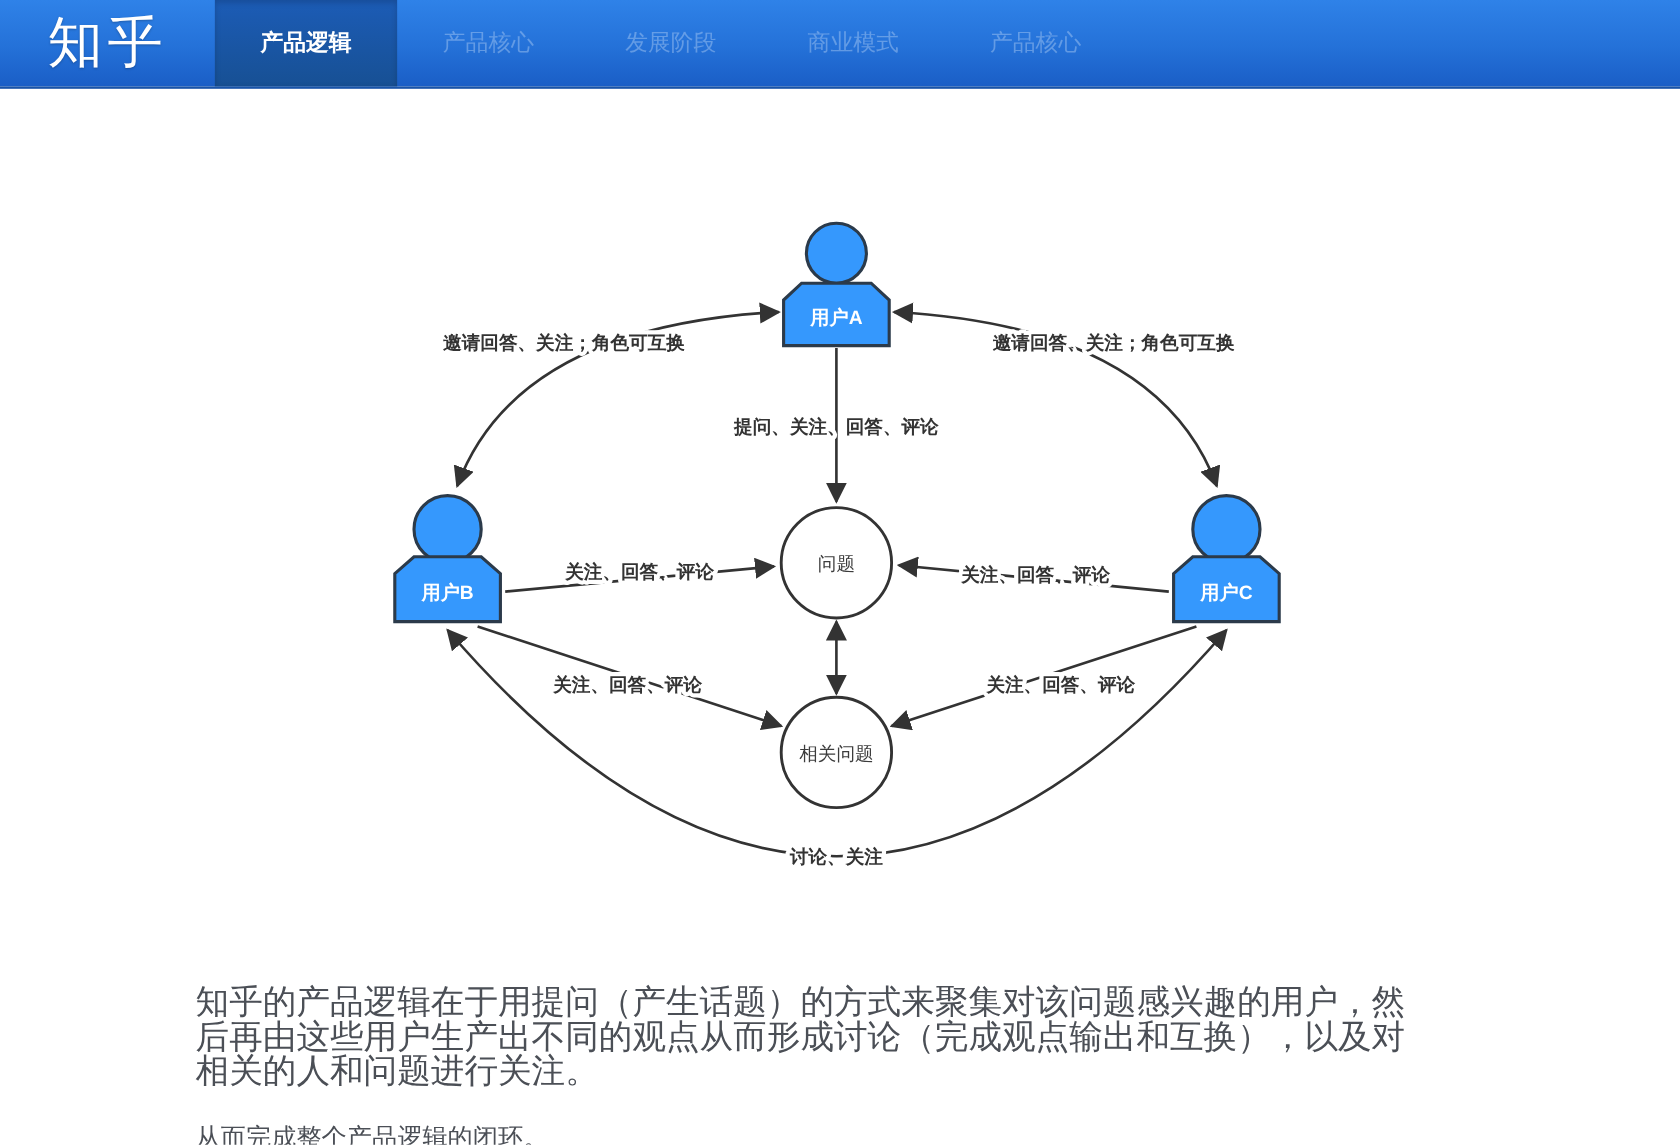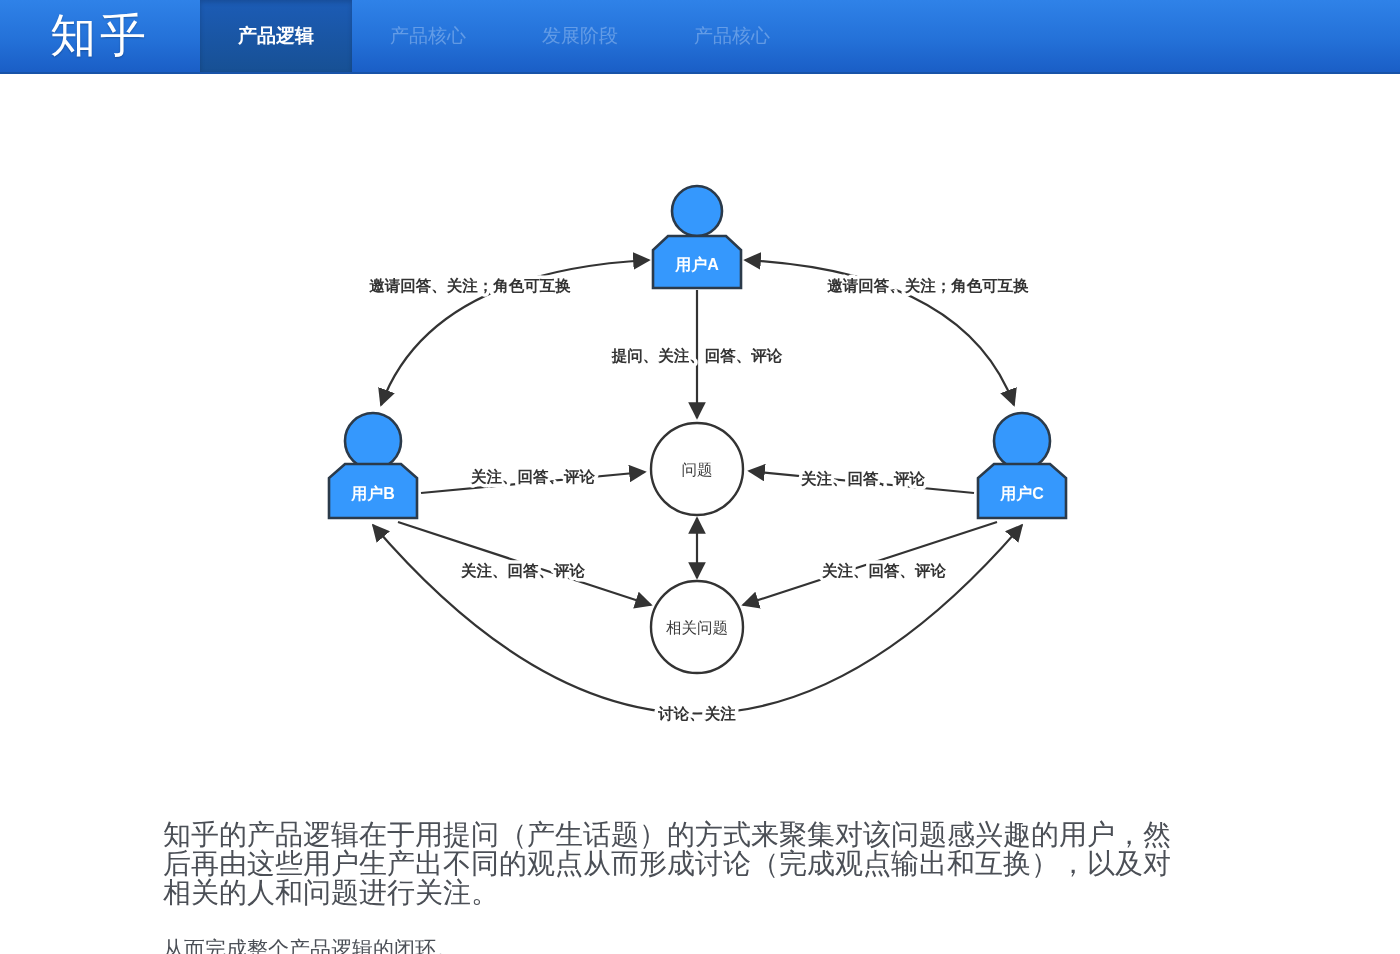--- a/index.html
+++ b/index.html
@@ -7,21 +7,21 @@
     font-family: "Liberation Sans", "DejaVu Sans", sans-serif; }
 
   
   .header {
     position: relative; width: 1400px; height: 74px;
     background: linear-gradient(180deg, #2f82e8 0%, #2471d8 55%, #1a5ec6 100%);
     border-bottom: 2px solid #1853a8;
     display: flex; align-items: stretch;
   }
   .logo {
-    width: 200px; display: flex; align-items: center; justify-content: center;
+    width: 179px; display: flex; align-items: center; justify-content: center;
     color: #ffffff; font-size: 46px; font-weight: 500; letter-spacing: 4px;
     text-shadow: 0 1px 2px rgba(0,0,0,0.25);
   }
   .nav { display: flex; align-items: stretch; text-align: right; }
   .tab {
     width: 152px; display: flex; align-items: center; justify-content: center;
     font-size: 19px; color: rgba(215, 233, 252, 0.35); cursor: pointer;
   }
   .tab.active {
     background: linear-gradient(180deg, #1c5cb6 0%, #175094 100%);
@@ -49,20 +49,21 @@
 </style>
 </head>
 <body>
 
 <div class="header">
   <div class="logo">知乎</div>
   <div class="nav">
     <div class="tab active">产品逻辑</div>
     <div class="tab">产品核心</div>
     <div class="tab">发展阶段</div>
+    <div class="tab">商业模式</div>
     <div class="tab">产品核心</div>
   </div>
 </div>
 
 <div class="diagram-wrap">
 <svg width="1400" height="720" viewBox="0 0 1400 720">
   <defs>
     <marker id="arr" viewBox="0 0 10 10" refX="9" refY="5" markerWidth="8" markerHeight="8" orient="auto-start-reverse">
       <path d="M0,0 L10,5 L0,10 z" fill="#333333"></path>
     </marker>

